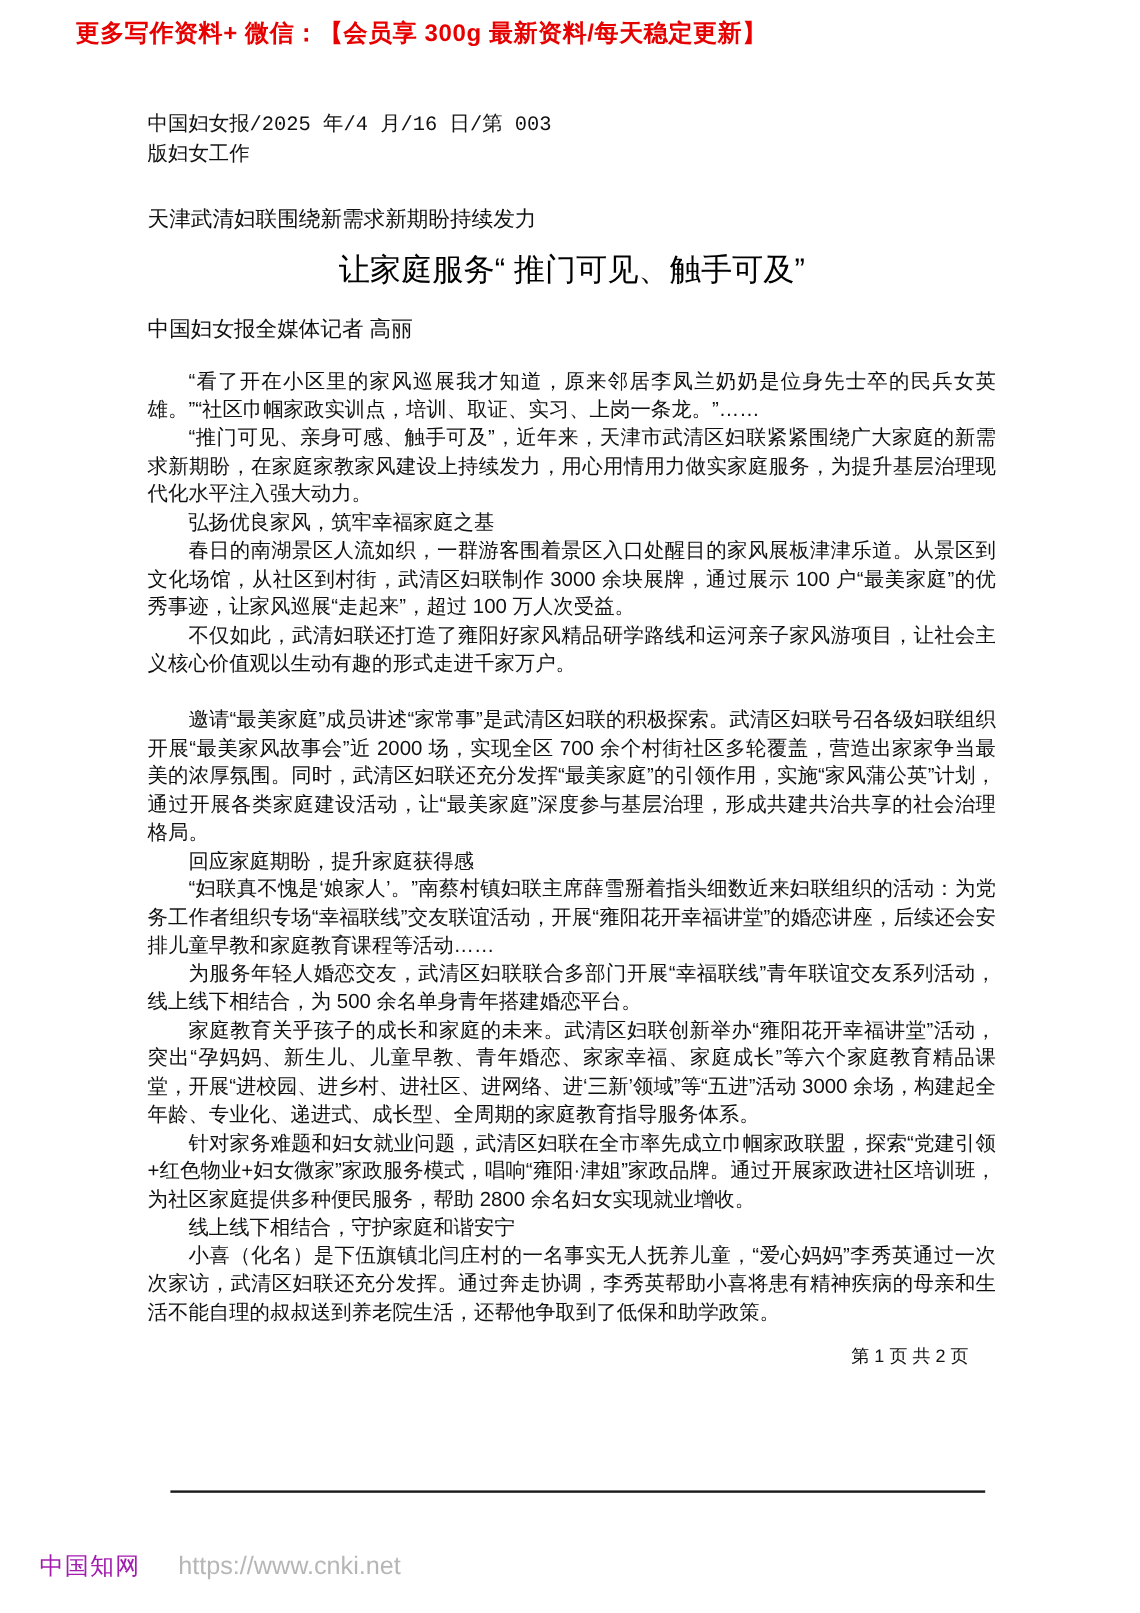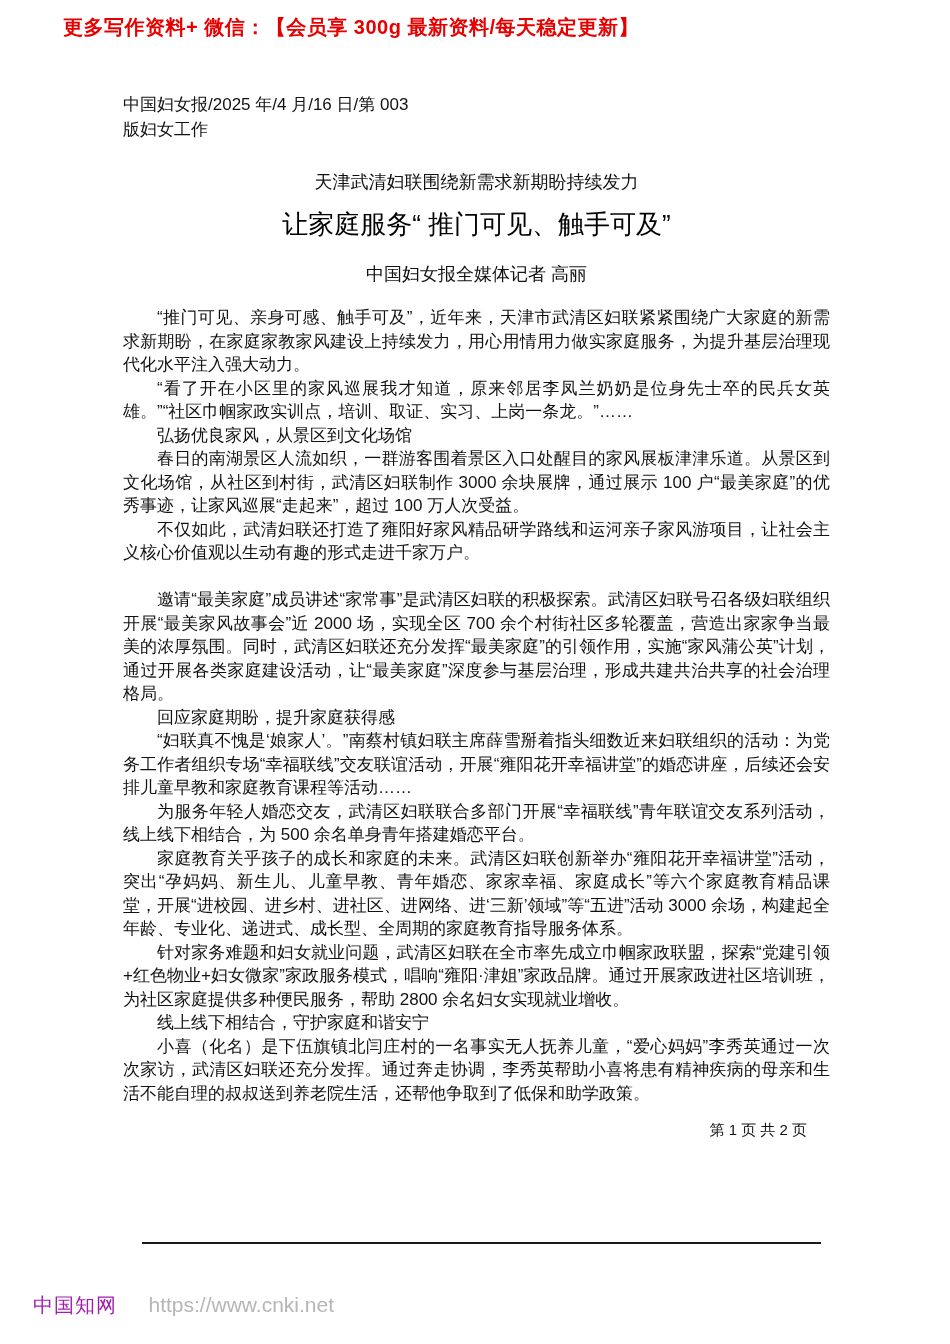--- a/index.html
+++ b/index.html
@@ -28,39 +28,38 @@
   .content {
     position: absolute;
     left: 123px;
     top: 92px;
     width: 707px;
   }
   .source-line {
     font-size: 17px;
     line-height: 25px;
     color: #111111;
+    font-family: Liberation Mono, monospace;
   }
   .kicker {
     margin-top: 29px;
-    text-align: center;
     font-size: 18px;
     line-height: 22px;
     color: #111111;
   }
   .title {
     margin: 14px 0 0 0;
     text-align: center;
     font-size: 26px;
     font-weight: 400;
     line-height: 34px;
     color: #000000;
   }
   .byline {
     margin-top: 22px;
-    text-align: center;
     font-size: 18px;
     line-height: 22px;
     color: #111111;
   }
   .body-text {
     margin-top: 21px;
     font-size: 17px;
     line-height: 23.5px;
     text-align: justify;
     color: #111111;
@@ -117,23 +116,23 @@
   <div class="source">
     <div class="source-line">中国妇女报/2025 年/4 月/16 日/第 003</div>
     <div class="source-line">版妇女工作</div>
   </div>
 
   <div class="kicker">天津武清妇联围绕新需求新期盼持续发力</div>
   <h1 class="title">让家庭服务“ 推门可见、触手可及”</h1>
   <div class="byline">中国妇女报全媒体记者  高丽</div>
 
   <div class="body-text">
+    <p>“看了开在小区里的家风巡展我才知道，原来邻居李凤兰奶奶是位身先士卒的民兵女英雄。”“社区巾帼家政实训点，培训、取证、实习、上岗一条龙。”……</p>
     <p>“推门可见、亲身可感、触手可及”，近年来，天津市武清区妇联紧紧围绕广大家庭的新需求新期盼，在家庭家教家风建设上持续发力，用心用情用力做实家庭服务，为提升基层治理现代化水平注入强大动力。</p>
-    <p>“看了开在小区里的家风巡展我才知道，原来邻居李凤兰奶奶是位身先士卒的民兵女英雄。”“社区巾帼家政实训点，培训、取证、实习、上岗一条龙。”……</p>
-    <div class="heading">弘扬优良家风，从景区到文化场馆</div>
+    <div class="heading">弘扬优良家风，筑牢幸福家庭之基</div>
     <p>春日的南湖景区人流如织，一群游客围着景区入口处醒目的家风展板津津乐道。从景区到文化场馆，从社区到村街，武清区妇联制作 3000 余块展牌，通过展示 100 户“最美家庭”的优秀事迹，让家风巡展“走起来”，超过 100 万人次受益。</p>
     <p>不仅如此，武清妇联还打造了雍阳好家风精品研学路线和运河亲子家风游项目，让社会主义核心价值观以生动有趣的形式走进千家万户。</p>
     <div class="spacer"></div>
     <p>邀请“最美家庭”成员讲述“家常事”是武清区妇联的积极探索。武清区妇联号召各级妇联组织开展“最美家风故事会”近 2000 场，实现全区 700 余个村街社区多轮覆盖，营造出家家争当最美的浓厚氛围。同时，武清区妇联还充分发挥“最美家庭”的引领作用，实施“家风蒲公英”计划，通过开展各类家庭建设活动，让“最美家庭”深度参与基层治理，形成共建共治共享的社会治理格局。</p>
     <div class="heading">回应家庭期盼，提升家庭获得感</div>
     <p>“妇联真不愧是‘娘家人’。”南蔡村镇妇联主席薛雪掰着指头细数近来妇联组织的活动：为党务工作者组织专场“幸福联线”交友联谊活动，开展“雍阳花开幸福讲堂”的婚恋讲座，后续还会安排儿童早教和家庭教育课程等活动……</p>
     <p>为服务年轻人婚恋交友，武清区妇联联合多部门开展“幸福联线”青年联谊交友系列活动，线上线下相结合，为 500 余名单身青年搭建婚恋平台。</p>
     <p>家庭教育关乎孩子的成长和家庭的未来。武清区妇联创新举办“雍阳花开幸福讲堂”活动，突出“孕妈妈、新生儿、儿童早教、青年婚恋、家家幸福、家庭成长”等六个家庭教育精品课堂，开展“进校园、进乡村、进社区、进网络、进‘三新’领域”等“五进”活动 3000 余场，构建起全年龄、专业化、递进式、成长型、全周期的家庭教育指导服务体系。</p>
     <p>针对家务难题和妇女就业问题，武清区妇联在全市率先成立巾帼家政联盟，探索“党建引领+红色物业+妇女微家”家政服务模式，唱响“雍阳·津姐”家政品牌。通过开展家政进社区培训班，为社区家庭提供多种便民服务，帮助 2800 余名妇女实现就业增收。</p>
     <div class="heading">线上线下相结合，守护家庭和谐安宁</div>

